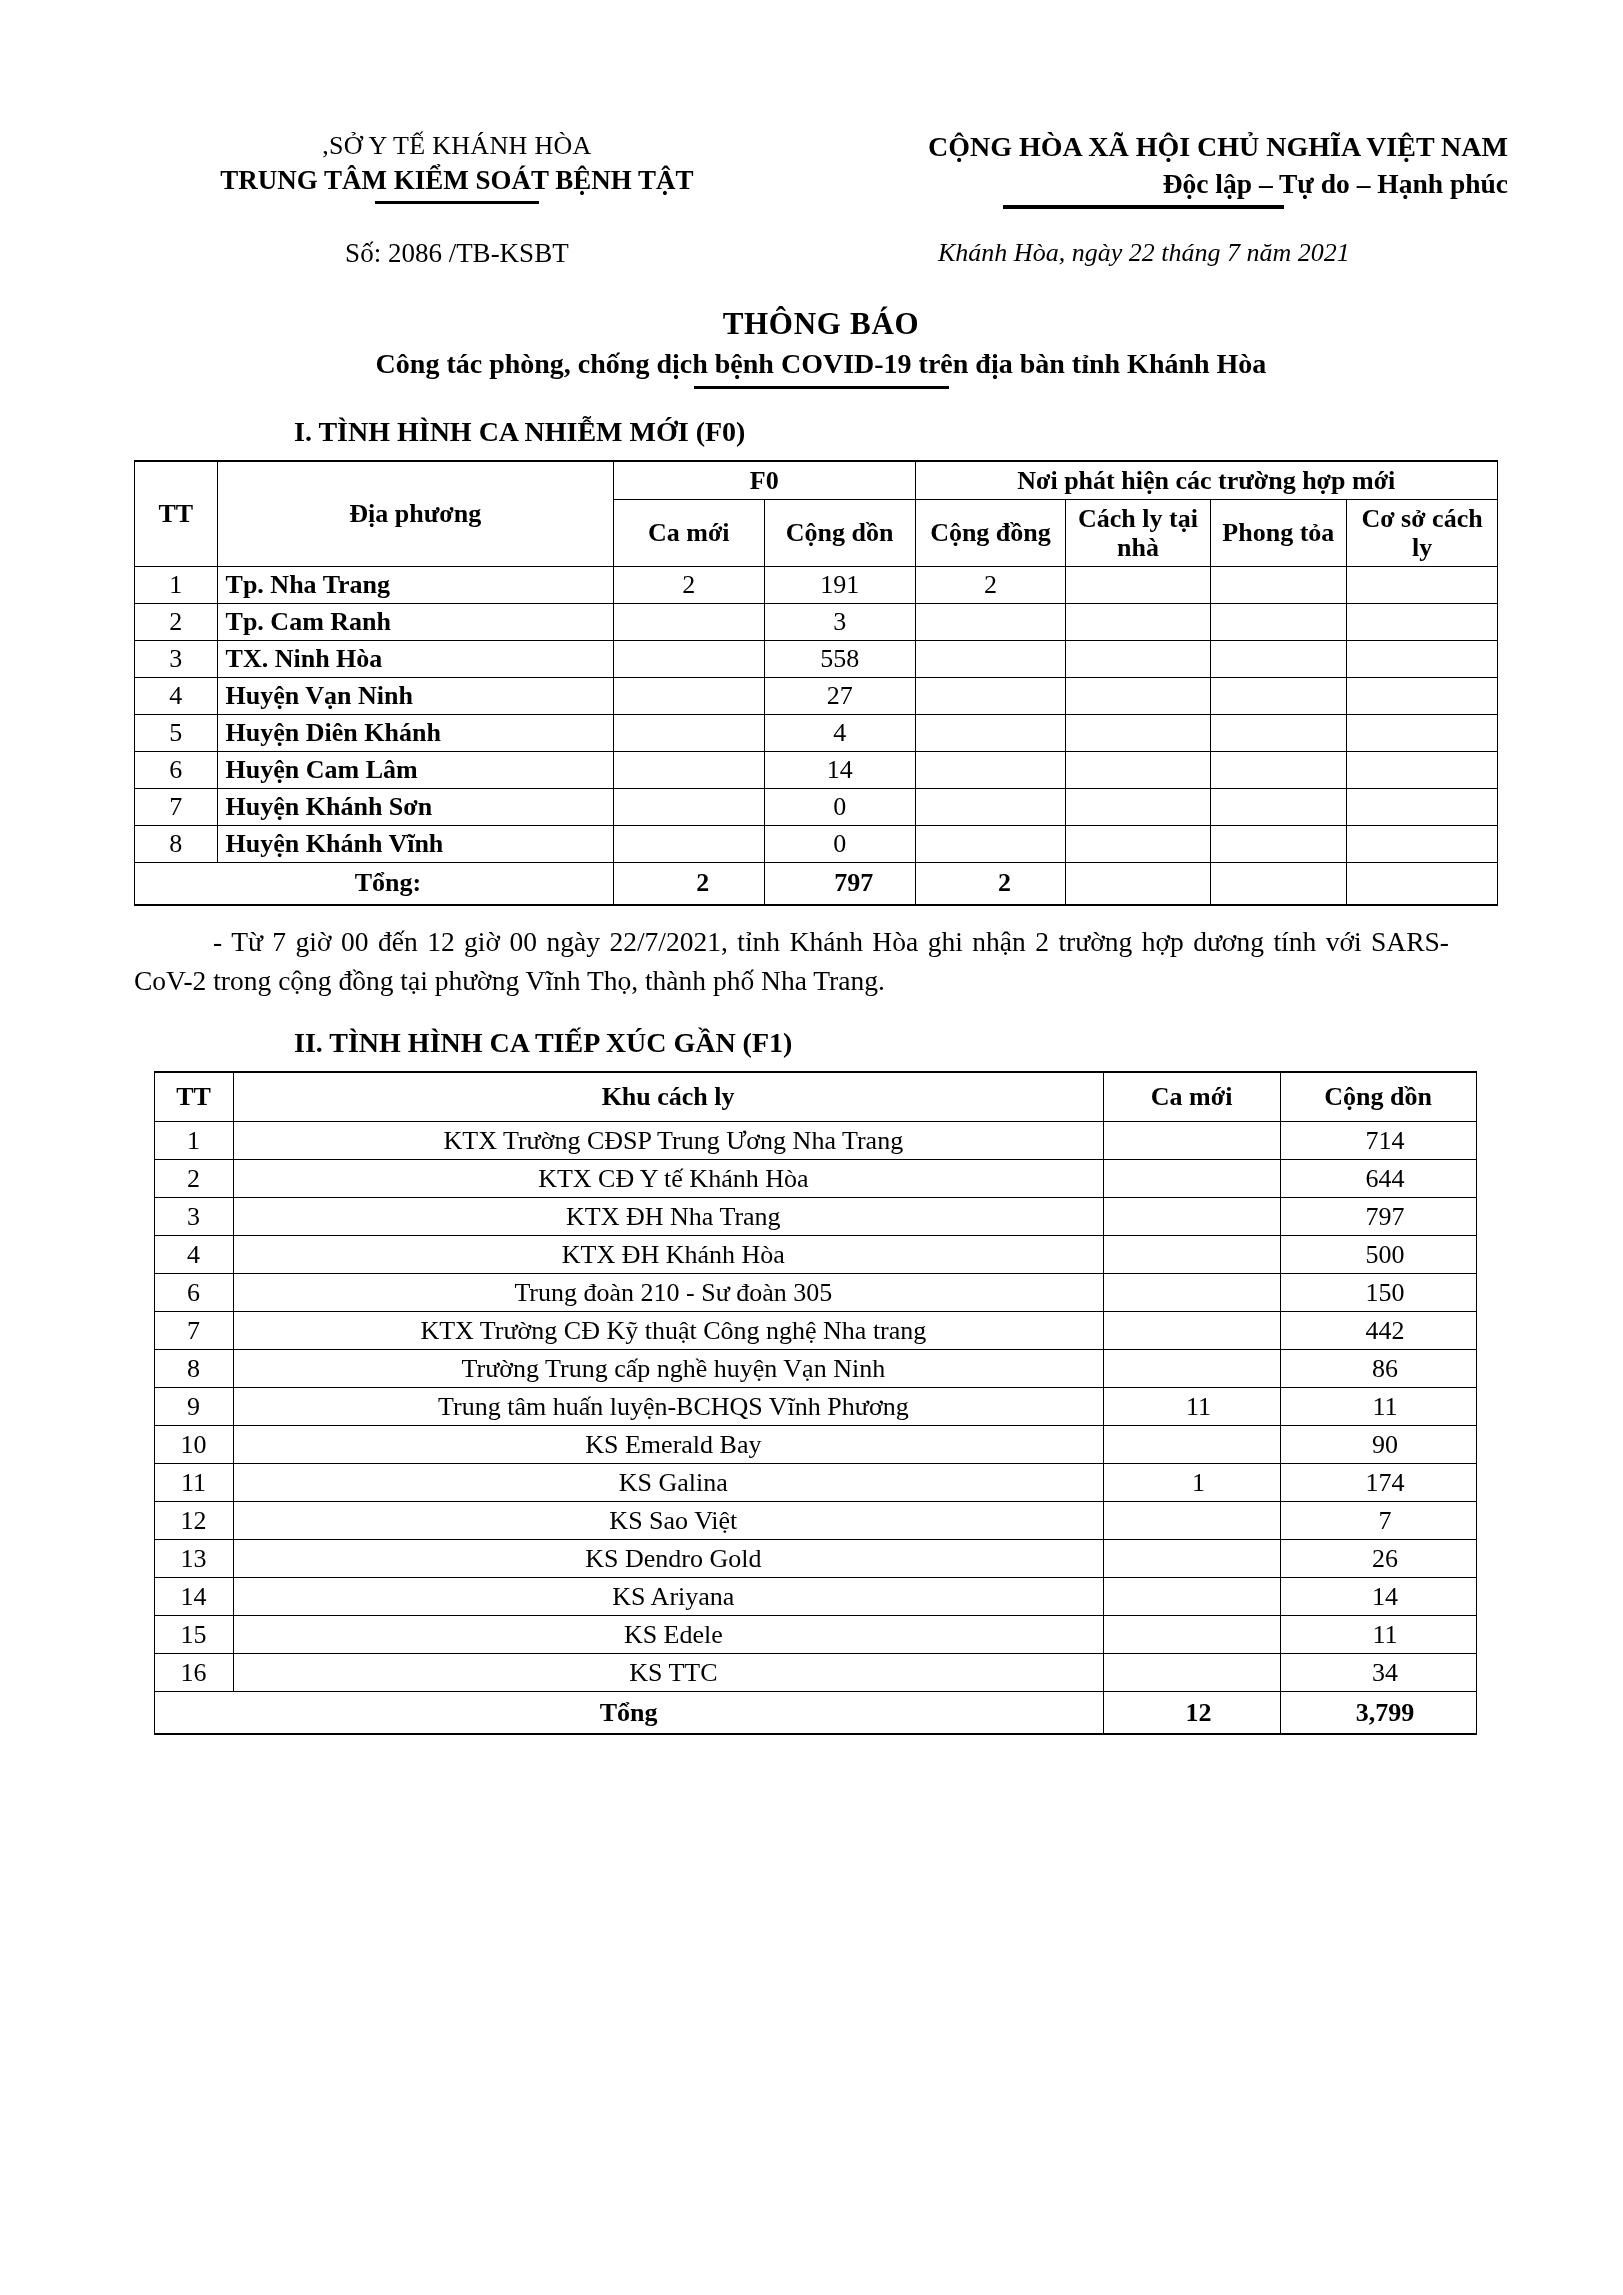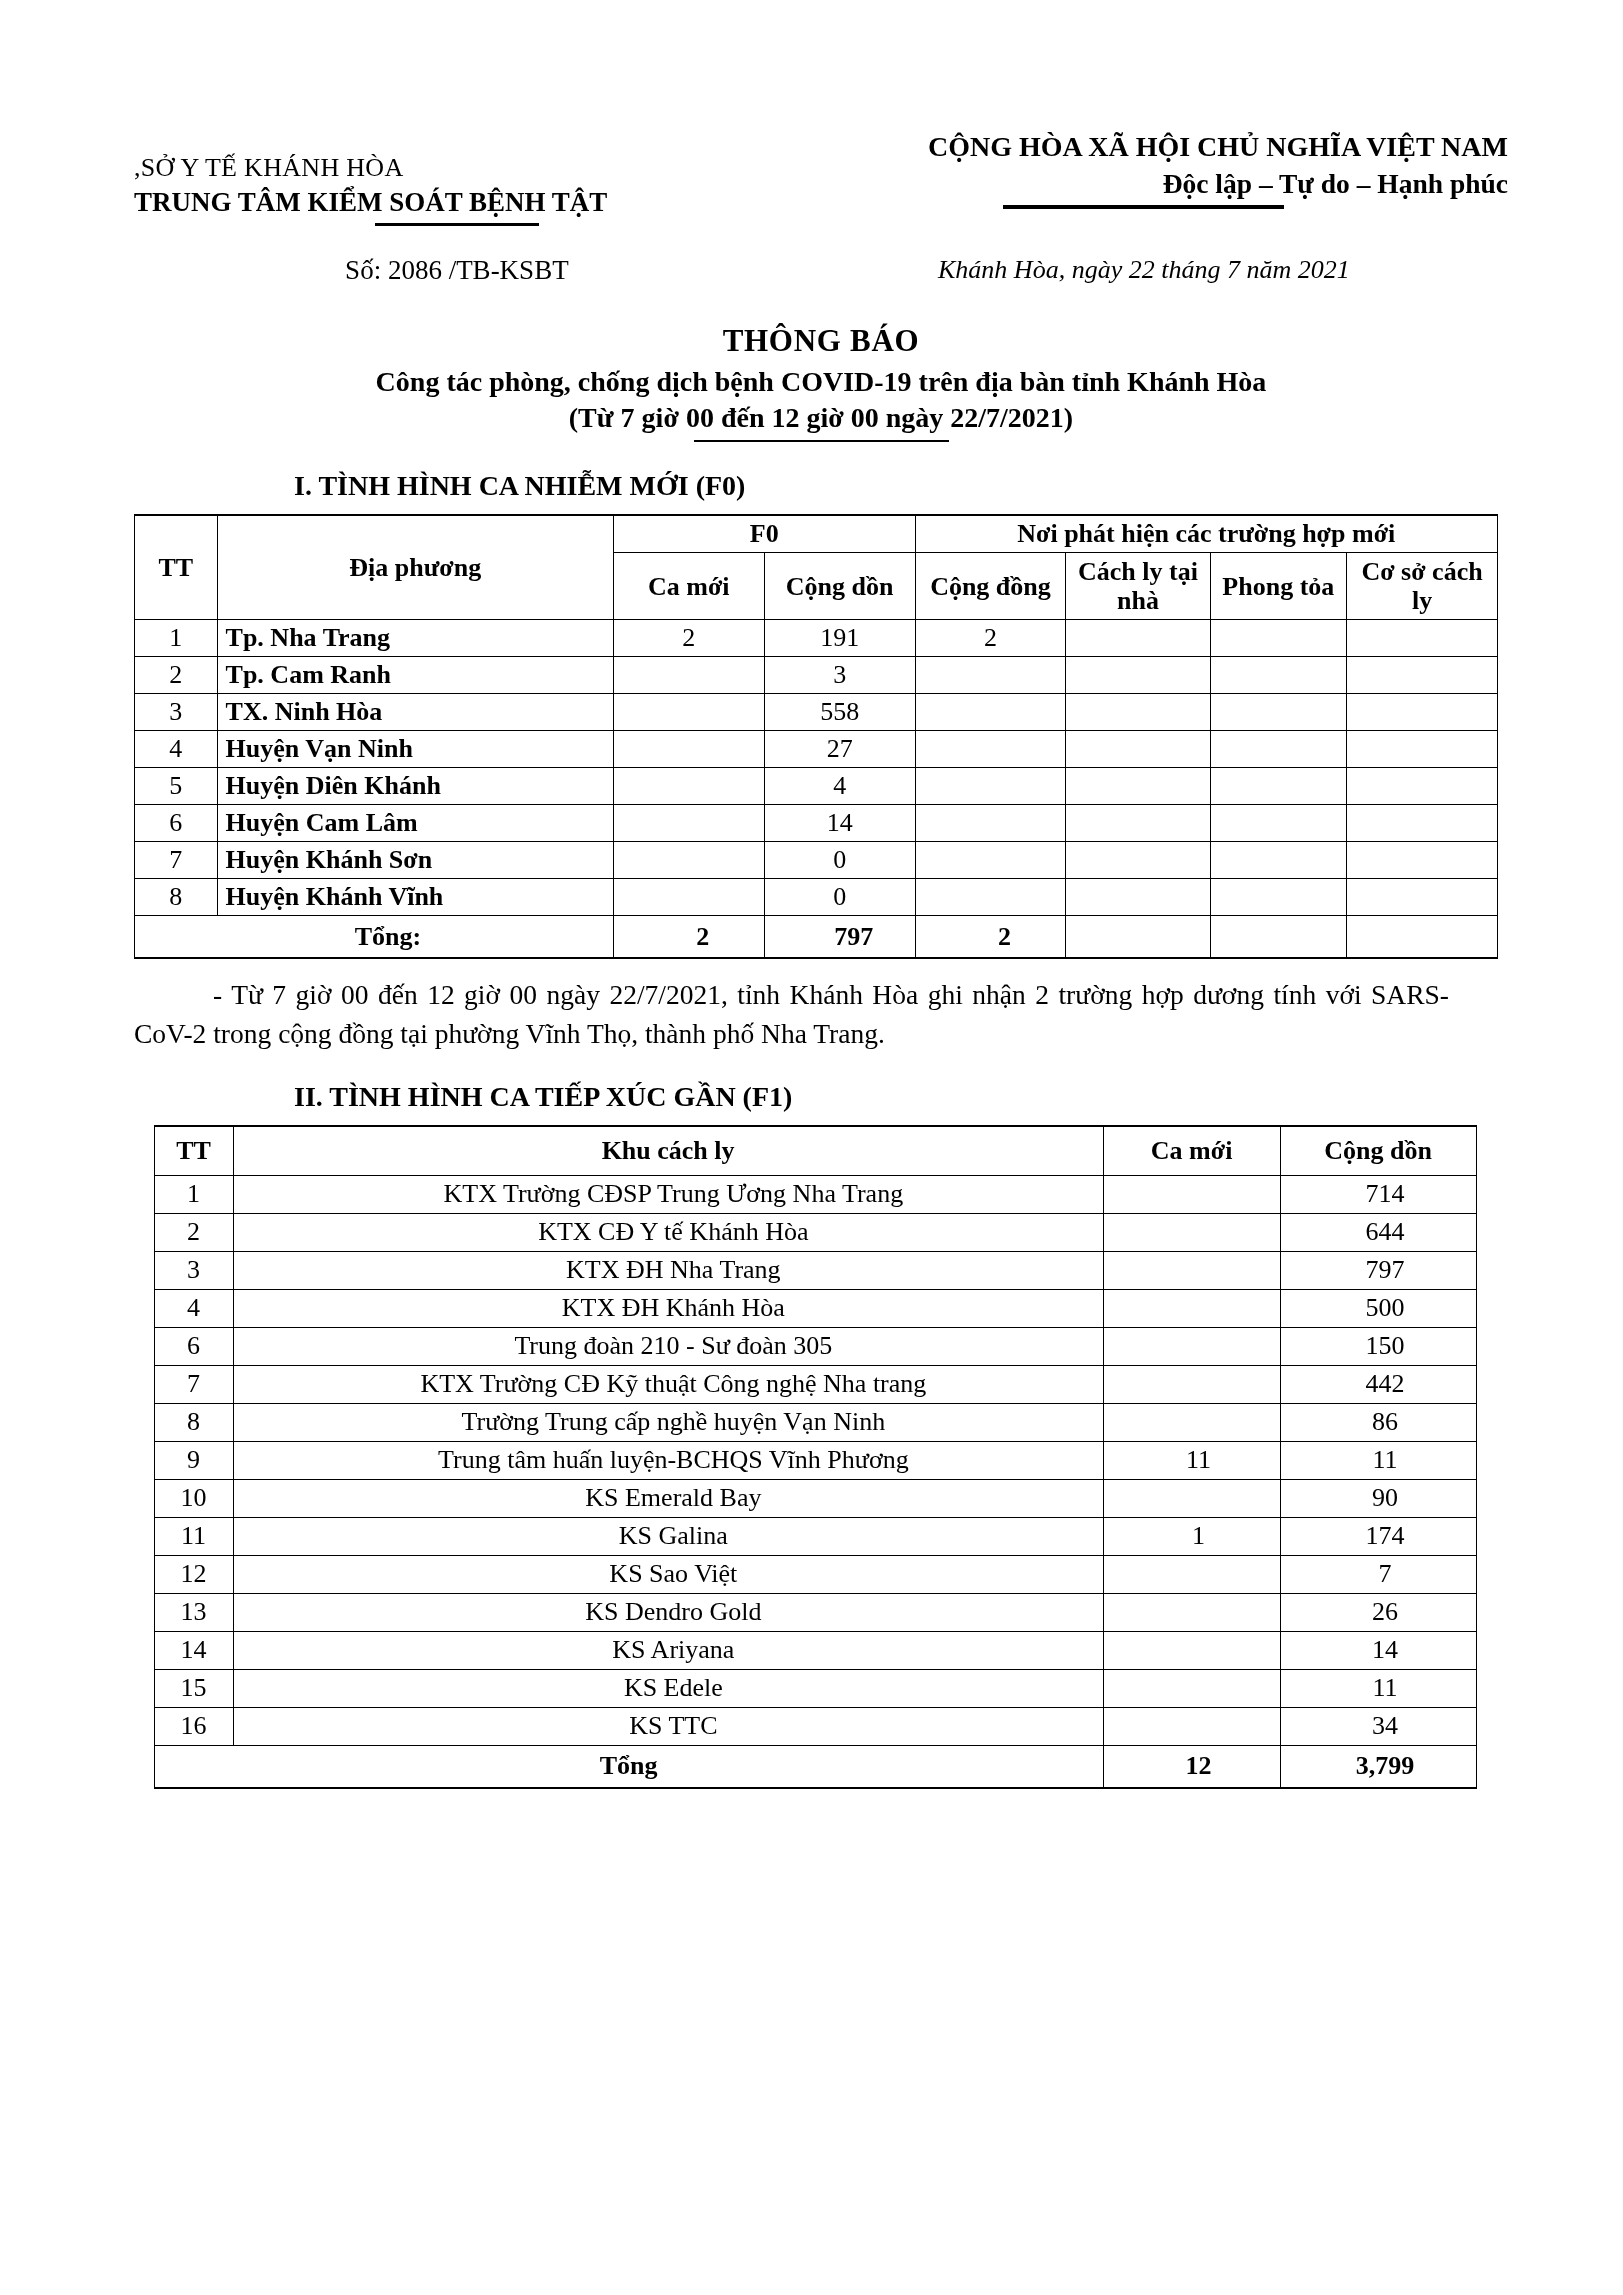--- a/index.html
+++ b/index.html
@@ -28,21 +28,21 @@
   }
 
   
   .letterhead {
     display: flex;
     width: 100%;
     margin-top: 131px;
   }
   .lh-left {
     width: 47%;
-    margin-top: 22px;
+    text-align: center;
   }
   .lh-right {
     width: 53%;
     text-align: right;
   }
   .org-line1 {
     font-size: 26px;
     letter-spacing: 0.3px;
     white-space: nowrap;
   }
@@ -225,21 +225,20 @@
     </div>
 
     <div class="docnum-row">
       <div class="docnum">Số:  2086  /TB-KSBT</div>
       <div class="dateplace">Khánh Hòa, ngày  22  tháng 7 năm 2021</div>
     </div>
 
     <div class="title-block">
       <div class="t-main">THÔNG BÁO</div>
       <div class="t-sub1">Công tác phòng, chống dịch bệnh COVID-19 trên địa bàn tỉnh Khánh Hòa</div>
-      <div class="t-sub2">(Từ 7 giờ 00 đến 12 giờ 00 ngày 22/7/2021)</div>
       <div class="rule-title"></div>
     </div>
 
     <div class="sec-head">I. TÌNH HÌNH CA NHIỄM MỚI (F0)</div>
 
     <table class="tbl1">
       <colgroup>
         <col style="width:75px">
         <col style="width:360px">
         <col style="width:137px">

